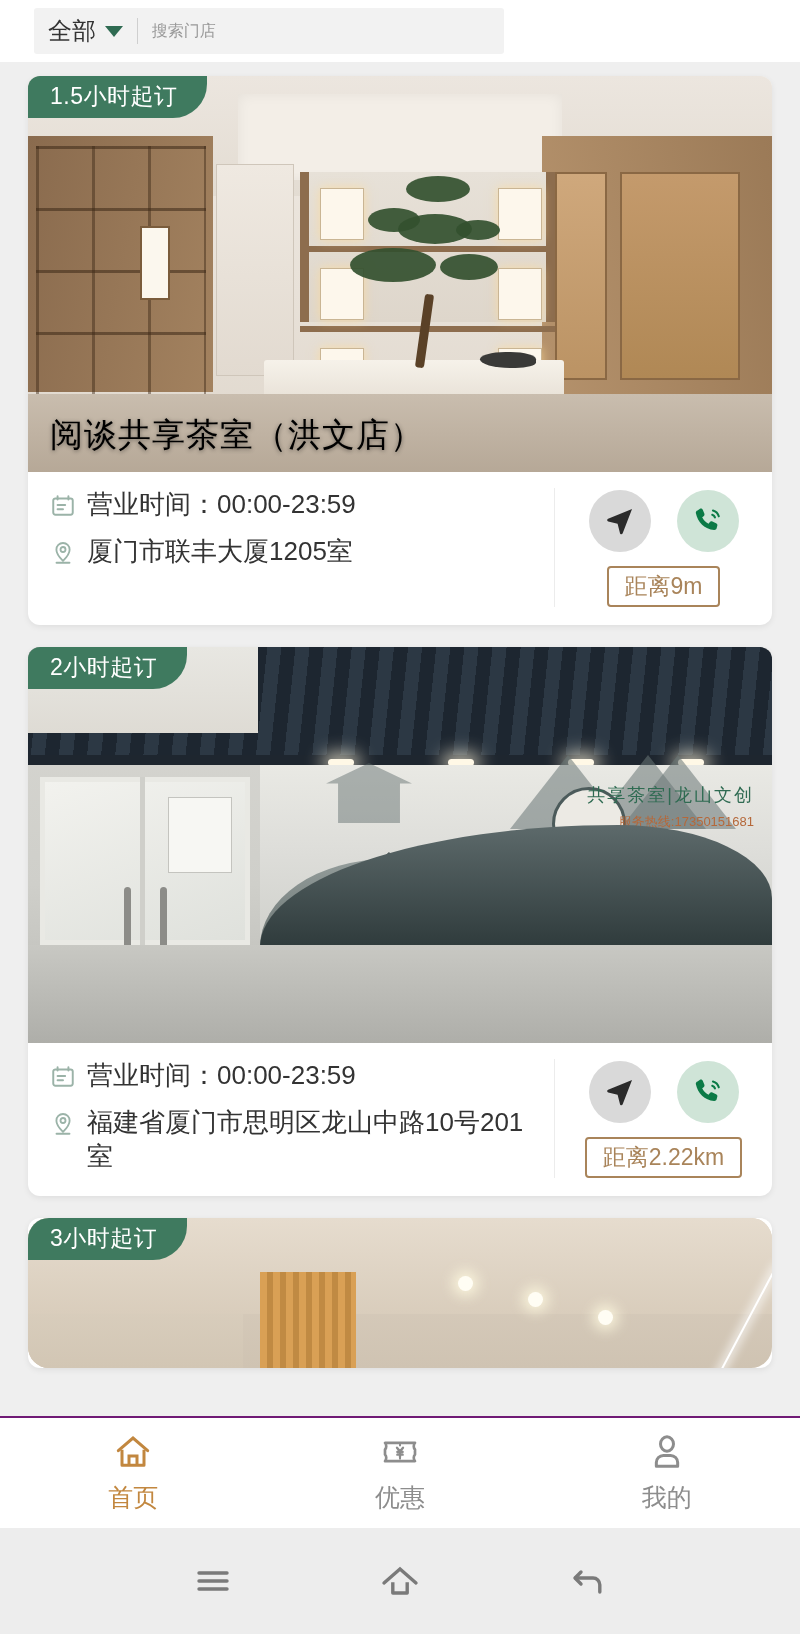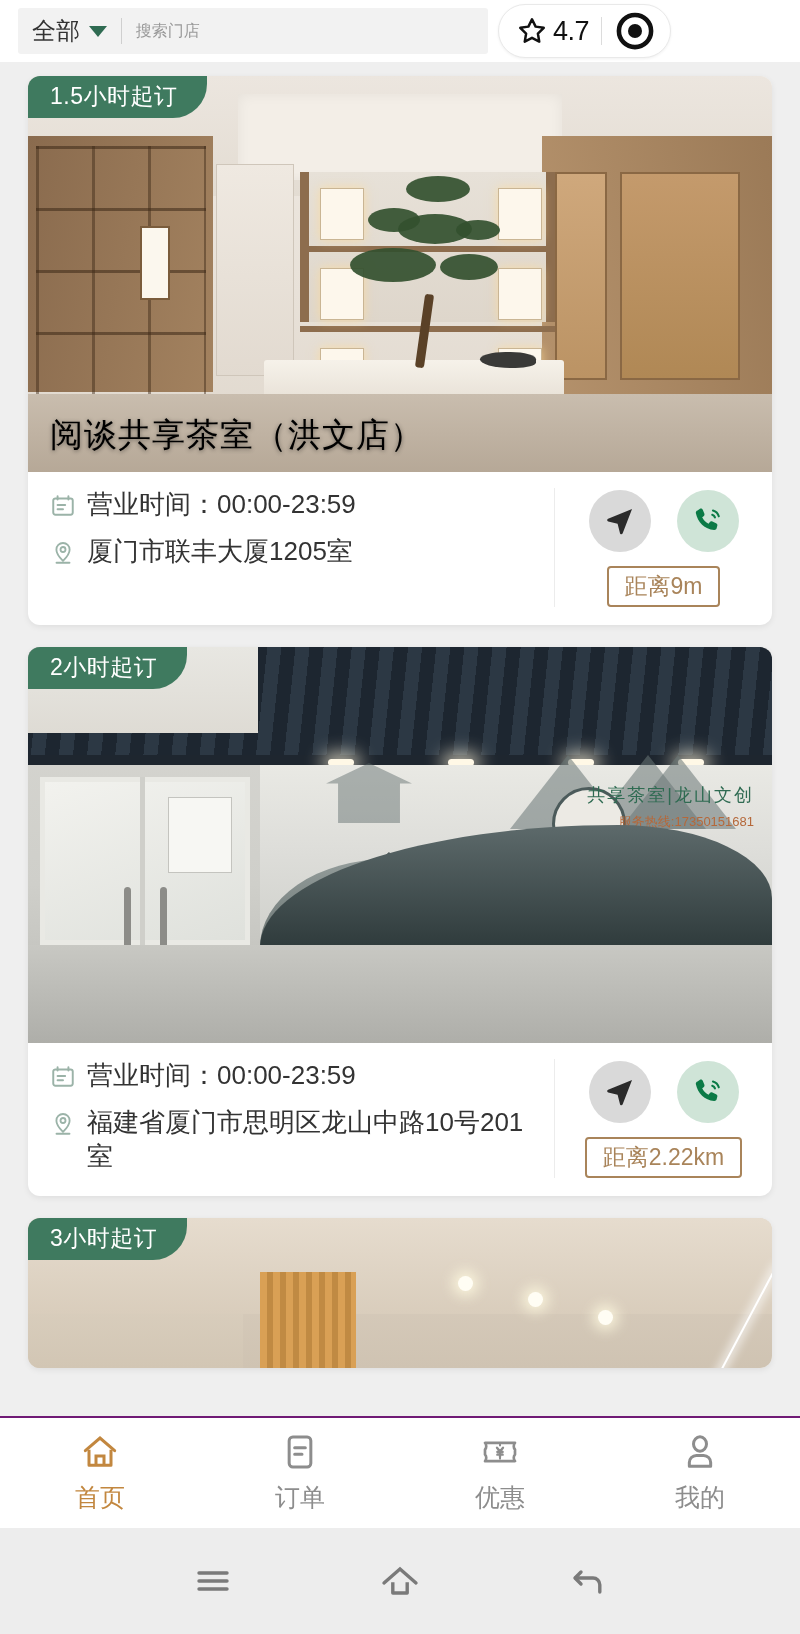--- a/index.html
+++ b/index.html
@@ -7,21 +7,21 @@
     width: 800px; height: 1634px;
     font-family: "Liberation Sans", "DejaVu Sans", sans-serif;
     background: #efefef;
     overflow: hidden;
   }
   .phone { width: 800px; height: 1634px; position: relative; background: #efefef; display: flex; flex-direction: column; }
 
   
   .header {
     height: 62px; background: #ffffff; flex: 0 0 62px;
-    display: flex; align-items: center; padding: 0 18px; gap: 10px;
+    display: flex; align-items: center; padding: 0 34px; gap: 10px;
   }
   .search-wrap {
     flex: 1 1 auto; height: 46px; background: #f2f2f2;
     display: flex; align-items: center; border-radius: 3px; padding: 0 14px;
     max-width: 470px;
   }
   .filter-sel { display: flex; align-items: center; gap: 9px; padding-right: 14px; }
   .filter-label { font-size: 24px; color: #333; white-space: nowrap; }
   .caret-down {
     width: 0; height: 0; border-left: 9px solid transparent; border-right: 9px solid transparent;
@@ -46,21 +46,21 @@
 
   
   .scroll { flex: 1 1 auto; overflow: hidden; padding: 14px 0 0 0; position: relative; }
 
   .card {
     margin: 0 28px 22px 28px; background: #fff; border-radius: 12px;
     overflow: hidden; box-shadow: 0 2px 6px rgba(0,0,0,.07);
     position: relative;
   }
   .card-photo { position: relative; width: 100%; height: 396px; overflow: hidden; }
-  .card-photo.short { height: 150px; }
+  .card-photo.short { height: 150px; border-radius: 21px; }
 
   .badge {
     position: absolute; top: 0; left: 0; z-index: 4;
     background: #3f7a5f; color: #fff; font-size: 23px;
     padding: 9px 30px 10px 22px; border-bottom-right-radius: 34px;
     letter-spacing: .5px; line-height: 1;
   }
   .card-title {
     position: absolute; left: 22px; bottom: 14px; z-index: 4;
     color: #000000; font-size: 33px; letter-spacing: 1px;
@@ -211,33 +211,20 @@
   <div class="header">
     <div class="search-wrap">
       <div class="filter-sel">
         <span class="filter-label">全部</span>
         <span class="caret-down"></span>
       </div>
       <div class="divider-v"></div>
       <input class="search-input" type="text" placeholder="搜索门店" style="">
     </div>
 
-    <div class="head-right">
-      <div class="rating">
-        <svg class="star" width="30" height="30" viewBox="0 0 24 24">
-          <path d="M12 2.6l2.9 5.9 6.5.95-4.7 4.6 1.1 6.45L12 17.45 6.2 20.5l1.1-6.45-4.7-4.6 6.5-.95z" fill="none" stroke="#111" stroke-width="2" stroke-linejoin="round"></path>
-        </svg>
-        <span class="rating-value">4.7</span>
-      </div>
-      <div class="hr-div"></div>
-      <svg class="target-ico" width="42" height="42" viewBox="0 0 24 24">
-        <circle cx="12" cy="12" r="9.2" fill="none" stroke="#111" stroke-width="2.6"></circle>
-        <circle cx="12" cy="12" r="4" fill="#111"></circle>
-      </svg>
-    </div>
   </div>
 
   <div class="scroll">
 
     <div class="card">
       <div class="card-photo">
         <div class="scene s1">
           <div class="ceiling"></div>
             <div class="ceil-inner"></div>
           <div class="leftwall"></div>
@@ -404,27 +391,20 @@
     <div class="tab active">
       <svg width="40" height="40" viewBox="0 0 24 24">
         <path d="M3.2 11.2L12 3.6l8.8 7.6" fill="none" stroke="#c2873f" stroke-width="1.8" stroke-linecap="round"></path>
         <path d="M5.4 10.6V20h13.2v-9.4" fill="none" stroke="#c2873f" stroke-width="1.8" stroke-linejoin="round"></path>
         <path d="M9.6 20v-5.6h4.8V20" fill="none" stroke="#c2873f" stroke-width="1.8"></path>
       </svg>
       <span class="tab-label">首页</span>
     </div>
     <div class="tab">
       <svg width="40" height="40" viewBox="0 0 24 24">
-        <rect x="5.5" y="3" width="13" height="18" rx="2.2" fill="none" stroke="#8d8d8d" stroke-width="1.8"></rect>
-        <path d="M8.8 9.5h6.4M8.8 13.4h4.4" stroke="#8d8d8d" stroke-width="1.8" stroke-linecap="round"></path>
-      </svg>
-      <span class="tab-label">订单</span>
-    </div>
-    <div class="tab">
-      <svg width="40" height="40" viewBox="0 0 24 24">
         <path d="M3 6.5h18c-1 1-1 3 0 4v3c-1 1-1 3 0 4H3c1-1 1-3 0-4v-3c1-1 1-3 0-4z" fill="none" stroke="#8d8d8d" stroke-width="1.6" stroke-linejoin="round"></path>
         <path d="M12 6.5v11" stroke="#8d8d8d" stroke-width="1.2" stroke-dasharray="2 2"></path>
         <path d="M10.2 9.4l1.8 2.3 1.8-2.3M10.4 12h3.2M10.4 13.6h3.2M12 11.7v3.4" fill="none" stroke="#8d8d8d" stroke-width="1.4" stroke-linecap="round"></path>
       </svg>
       <span class="tab-label">优惠</span>
     </div>
     <div class="tab">
       <svg width="40" height="40" viewBox="0 0 24 24">
         <ellipse cx="12" cy="7.2" rx="3.9" ry="4.3" fill="none" stroke="#8d8d8d" stroke-width="1.8"></ellipse>
         <path d="M5.6 20.6v-2.3c0-2.3 1.9-4.2 4.2-4.2h4.4c2.3 0 4.2 1.9 4.2 4.2v2.3z" fill="none" stroke="#8d8d8d" stroke-width="1.8" stroke-linejoin="round"></path>

